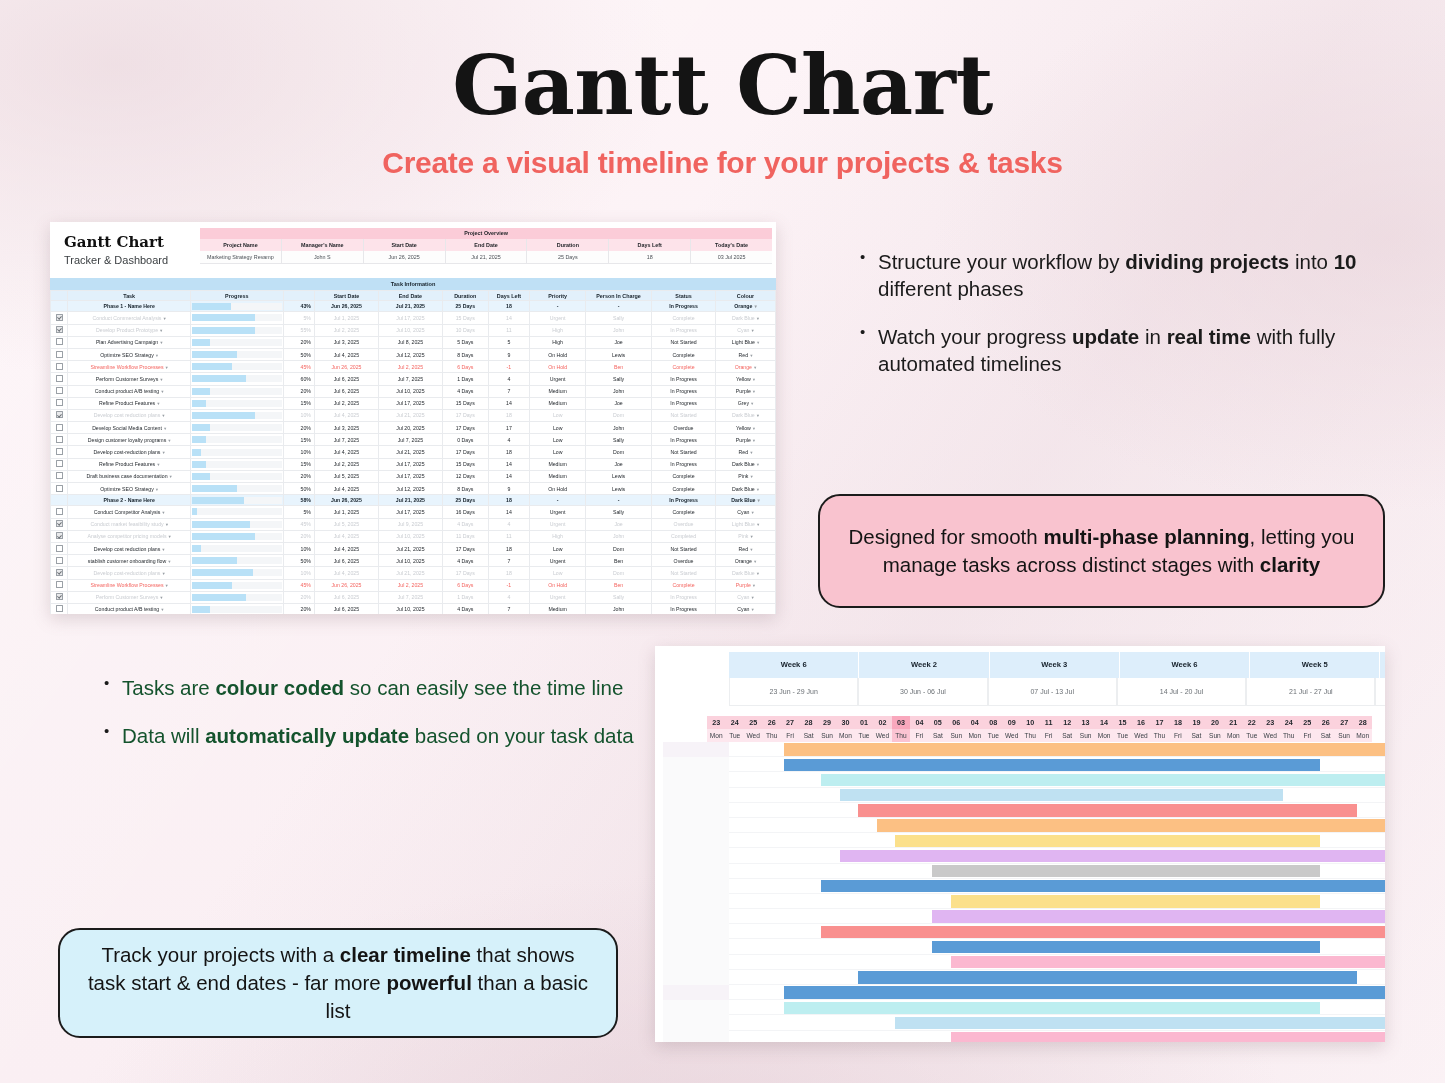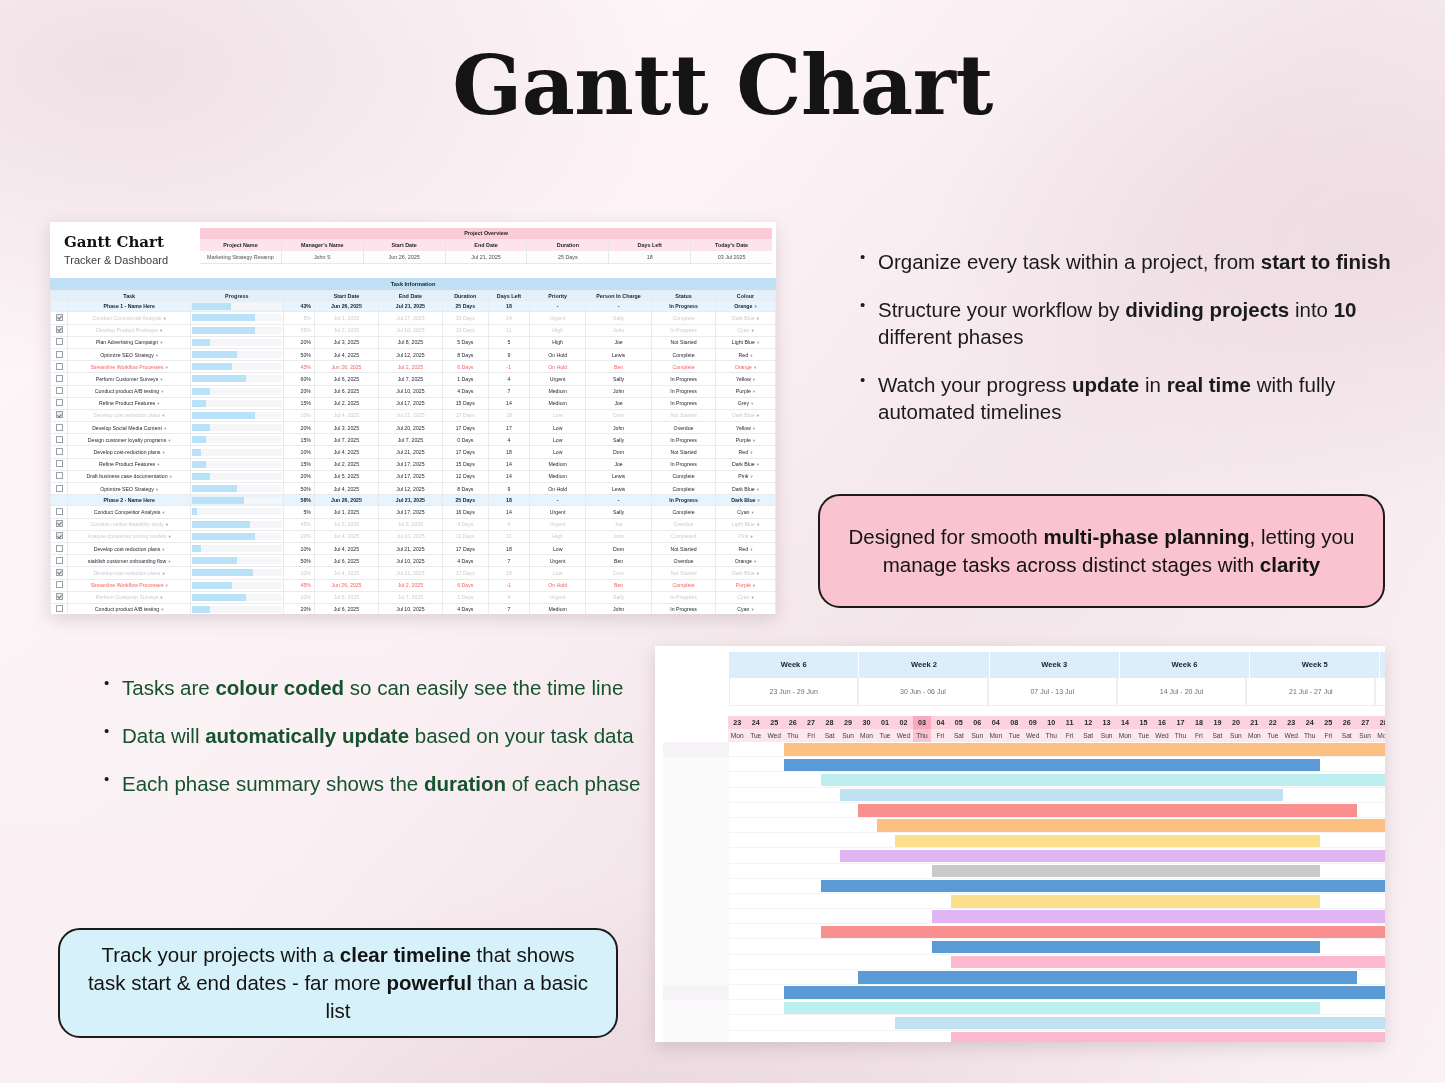--- a/index.html
+++ b/index.html
@@ -107,41 +107,42 @@
     position:absolute;left:655px;top:646px;width:730px;height:396px;
     background:#fff;box-shadow:0 5px 16px rgba(120,90,100,.22);overflow:hidden;
   }
   .g-inner{position:absolute;left:8px;top:6px;right:0;bottom:0;}
   .g-weeks{display:flex;height:26px;margin-left:66px;}
   .g-weeks div{flex:0 0 129.3px;background:#ddeefb;border-right:1px solid #fff;
     text-align:center;font-size:7.6px;font-weight:700;color:#16202a;line-height:26px;}
   .g-ranges{display:flex;height:28px;margin-left:66px;}
   .g-ranges div{flex:0 0 129.3px;background:#fff;border:1px solid #eceef0;border-top:none;
     box-sizing:border-box;text-align:center;font-size:7px;color:#6b7075;line-height:27px;}
-  .g-days{display:flex;margin-left:65px;margin-top:10px;}
+  .g-days{display:flex;margin-left:44px;margin-top:10px;}
   .g-day{flex:0 0 18.47px;text-align:center;}
   .g-day .n{background:#fbd2dd;font-size:7.2px;font-weight:700;color:#1e242a;line-height:13px;}
   .g-day .w{background:#fde7ee;font-size:6.6px;color:#3b4147;line-height:13px;}
   .g-day.today .n{background:#f9a8bd;}
   .g-day.today .w{background:#fbc3d2;}
   .g-grid{position:absolute;left:0;right:0;top:90px;bottom:0;}
   .g-row{position:relative;height:15.2px;}
   .g-row .lbl{position:absolute;left:0;top:0;width:66px;height:100%;background:#fafafb;border-bottom:1px solid #f1f2f4;}
   .g-row .lbl.alt{background:#f7f3f8;}
   .g-row .track{position:absolute;left:66px;right:0;top:0;bottom:0;background:#fff;border-bottom:1px solid #f3f4f6;}
   .g-row .bar{position:absolute;top:1.4px;height:12.4px;}
 </style>
 </head>
 <body>
 
 <div class="bg-tex"></div>
 
 <div class="layer">
 
   <div class="hero-title">Gantt Chart</div>
+  <div class="hero-sub">Create a visual timeline for your projects &amp; tasks</div>
 
   <div class="sheet">
     <div class="sheet-head">
       <div class="sheet-brand">
         <div class="b1">Gantt Chart</div>
         <div class="b2">Tracker &amp; Dashboard</div>
       </div>
       <div class="ov">
         <div class="ov-title">Project Overview</div>
         <div class="ov-row ov-hdr" id="ov-hdr">
@@ -650,33 +651,31 @@
             <td class="c-pr">Medium</td>
             <td class="c-pic">John</td>
             <td class="c-st">In Progress</td>
             <td class="c-col">Cyan<span class="caret">▾</span></td>
           </tr>
         </tbody>
     </table>
   </div>
 
   <ul class="blist" id="bullets-right">
-      <li>Organize every task within a project, from <b>start to finish</b></li>
       <li>Structure your workflow by <b>dividing projects</b> into <b>10</b> different phases</li>
       <li>Watch your progress <b>update</b> in <b>real time</b> with fully automated timelines</li>
     </ul>
 
   <div class="callout" id="callout-pink" style="background: rgb(249, 195, 207);">
     <div id="callout-pink-text">Designed for smooth <b>multi-phase planning</b>, letting you manage tasks across distinct stages with <b>clarity</b></div>
   </div>
 
   <ul class="blist2" id="bullets-left">
       <li>Tasks are <b>colour coded</b> so can easily see the time line</li>
       <li>Data will <b>automatically update</b> based on your task data</li>
-      <li>Each phase summary shows the <b>duration</b> of each phase</li>
     </ul>
 
   <div class="callout" id="callout-blue" style="background: rgb(214, 241, 250);">
     <div id="callout-blue-text">Track your projects with a <b>clear timeline</b> that shows task start &amp; end dates - far more <b>powerful</b> than a basic list</div>
   </div>
 
   <div class="gantt">
     <div class="g-inner">
       <div class="g-weeks" id="g-weeks">
           <div>Week 6</div>

